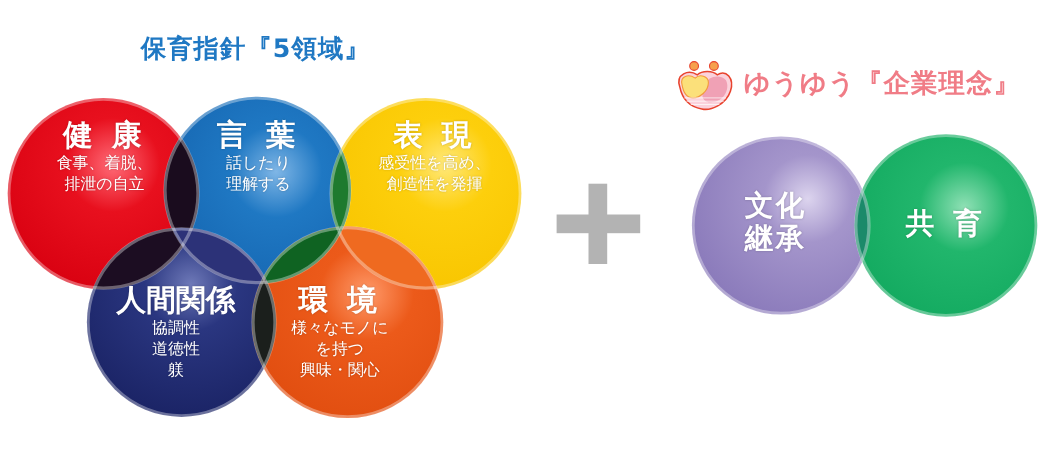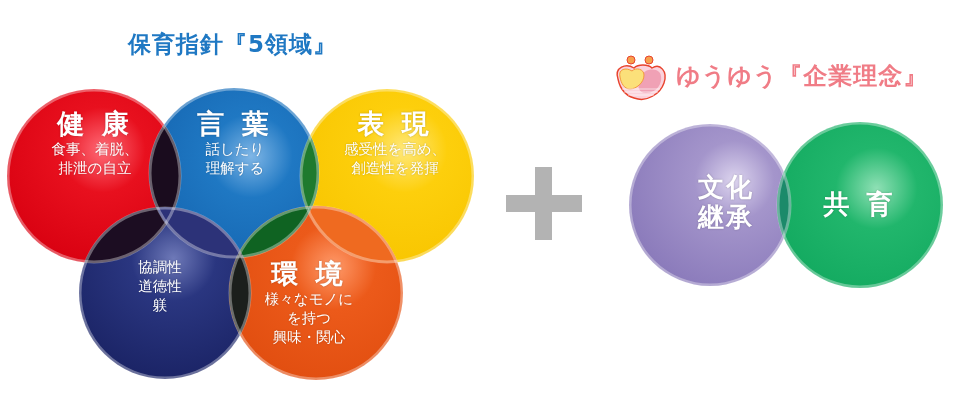--- a/index.html
+++ b/index.html
@@ -139,20 +139,21 @@
     <span class="sub">理解する</span>
   </div>
 
   <div class="label" style="left:325px; top:108px; width:140px;">
     <span class="main">表 現</span>
     <span class="sub">感受性を高め、</span>
     <span class="sub">創造性を発揮</span>
   </div>
 
   <div class="label" style="left:85px; top:258px; width:150px;">
+    <span class="main" style="letter-spacing:0px;">人間関係</span>
     <span class="sub">協調性</span>
     <span class="sub">道徳性</span>
     <span class="sub">躾</span>
   </div>
 
   <div class="label" style="left:239px; top:258px; width:140px;">
     <span class="main">環 境</span>
     <span class="sub">様々なモノに</span>
     <span class="sub">を持つ</span>
     <span class="sub">興味・関心</span>
@@ -171,21 +172,21 @@
     <path d="M8 22 C6 14 14 12 20 16 C24 12 32 14 32 20 C32 28 24 34 18 34 C12 34 9 28 8 22 Z" fill="#fbe07a" stroke="#f39a3c" stroke-width="1"></path>
     <g stroke="#ffffff" stroke-width="0.8" opacity="0.8">
       <line x1="10" y1="34" x2="48" y2="34"></line>
       <line x1="12" y1="37" x2="46" y2="37"></line>
       <line x1="16" y1="40" x2="42" y2="40"></line>
     </g>
   </svg>
 
   <div class="title-y">ゆうゆう『企業理念』</div>
 
-  <div class="label" style="left:676px; top:172px; width:100px;">
+  <div class="label" style="left:655px; top:172px; width:100px;">
     <span class="main" style="font-size:26px; letter-spacing:2px; line-height:30px;">文化</span>
     <span class="main" style="font-size:26px; letter-spacing:2px; line-height:30px;">継承</span>
   </div>
 
   <div class="label" style="left:805px; top:188px; width:110px;">
     <span class="main" style="font-size:26px; letter-spacing:4px;">共 育</span>
   </div>
 
 </div>
 

